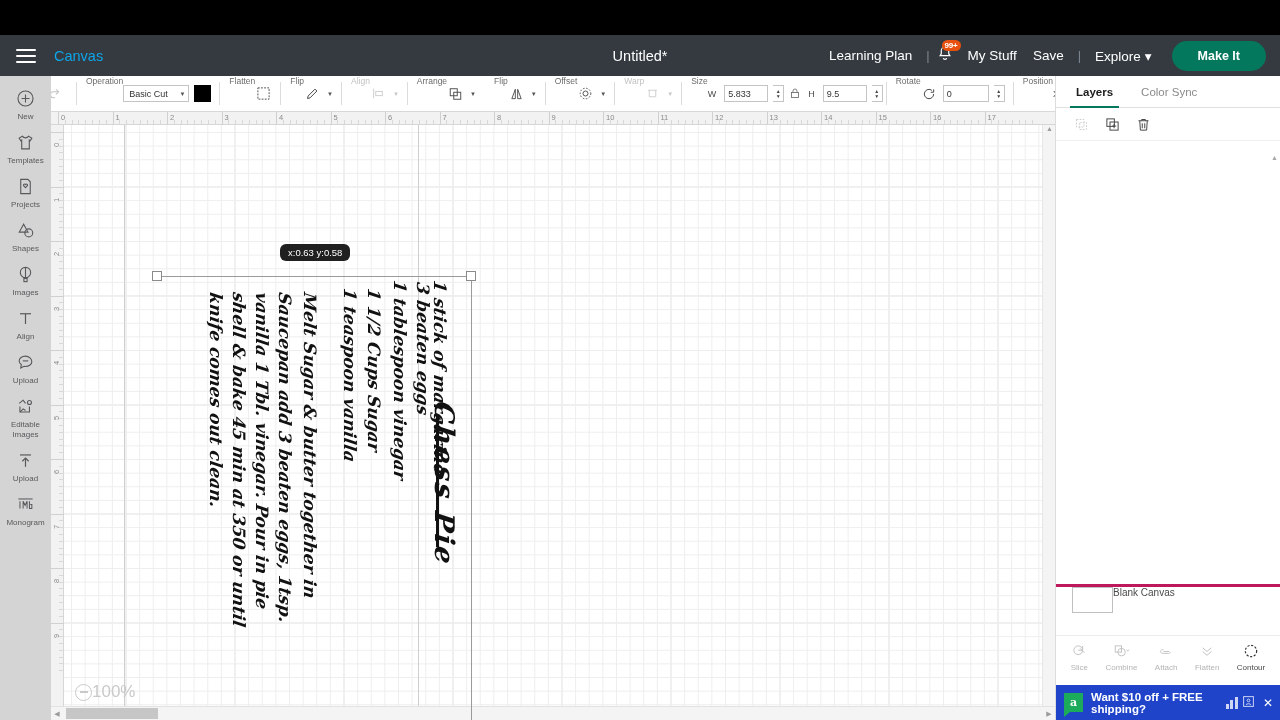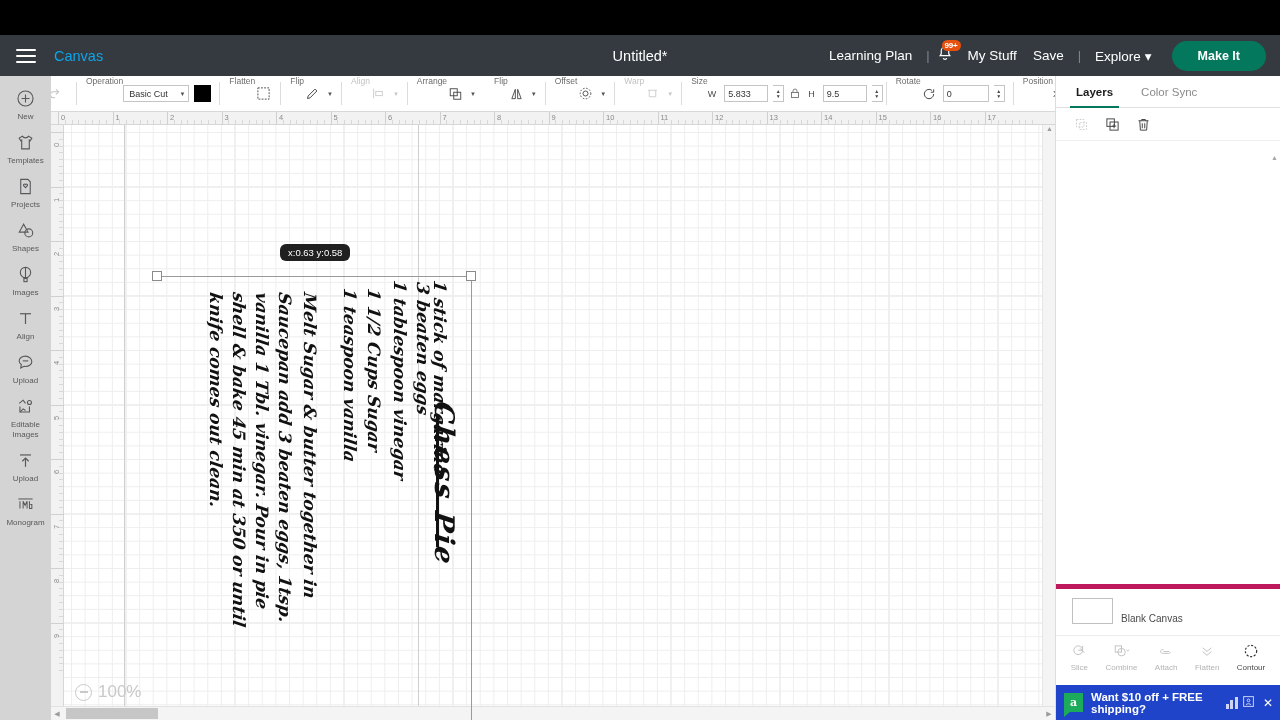--- a/index.html
+++ b/index.html
@@ -153,21 +153,21 @@
     z-index: 10; overflow: hidden;
   }
   .hw {
     position: absolute; white-space: nowrap;
     transform-origin: left top;
     font-family: "DejaVu Serif", serif;
     font-style: italic; font-weight: bold; color: #111;
   }
   .zoomctl {
     position: absolute; left: 24px; bottom: 18px; display: flex; align-items: center;
-    gap: 6px; color: #c9c9c9; font-size: 17px; z-index: 25; user-select: none;
+    color: #c9c9c9; font-size: 17px; z-index: 25; user-select: none;
   }
   .minuscircle {
     width: 17px; height: 17px; border: 1.5px solid #c9c9c9; border-radius: 50%;
     display: flex; align-items: center; justify-content: center; cursor: pointer;
   }
   .minuscircle i { display:block; width: 8px; height: 1.5px; background: #c9c9c9; }
   .hscroll {
     position: absolute; left: 0; bottom: 0; width: 1004px; height: 14px;
     background: #f4f4f4; border-top: 1px solid #e2e2e2; display: flex; align-items: center;
   }
@@ -208,22 +208,22 @@
     background: #9fdcc6; cursor: pointer;
   }
   .layer-thumb { width: 20px; height: 24px; display: flex; align-items: center; justify-content: center; }
   .layer-name { font-size: 11.5px; color: #2b2b2b; }
   .layer-scroll {
     position: absolute; right: 2px; top: 10px; width: 7px; height: 470px;
   }
   .layer-scroll i { display:block; font-style: normal; text-align:center; font-size:7px; color:#a8a8a8; }
   .blankcanvas {
     position: absolute; left: 0; right: 0; bottom: 96px; height: 40px;
-    display: flex; align-items: flex-end; gap: 8px; padding-left: 16px;
-    border-top: 5px solid #be185d;
+    display: flex; align-items: flex-start; gap: 0; padding-left: 16px;
+    border-top: 3px solid #be185d;
   }
   .bc-swatch { width: 41px; height: 26px; border: 1px solid #c0c0c0; background: #fff; }
   .bc-label { font-size: 10px; color: #4a4a4a; }
   .bottomtools {
     position: absolute; left: 0; right: 0; bottom: 38px; height: 47px;
     display: flex; align-items: flex-start; justify-content: space-around;
     padding: 6px 6px 0; border-top: 1px solid #ececec;
   }
   .bt { display: flex; flex-direction: column; align-items: center; gap: 3px; cursor: pointer; }
   .bt-ico { height: 18px; display: flex; align-items: center; justify-content: center; }

